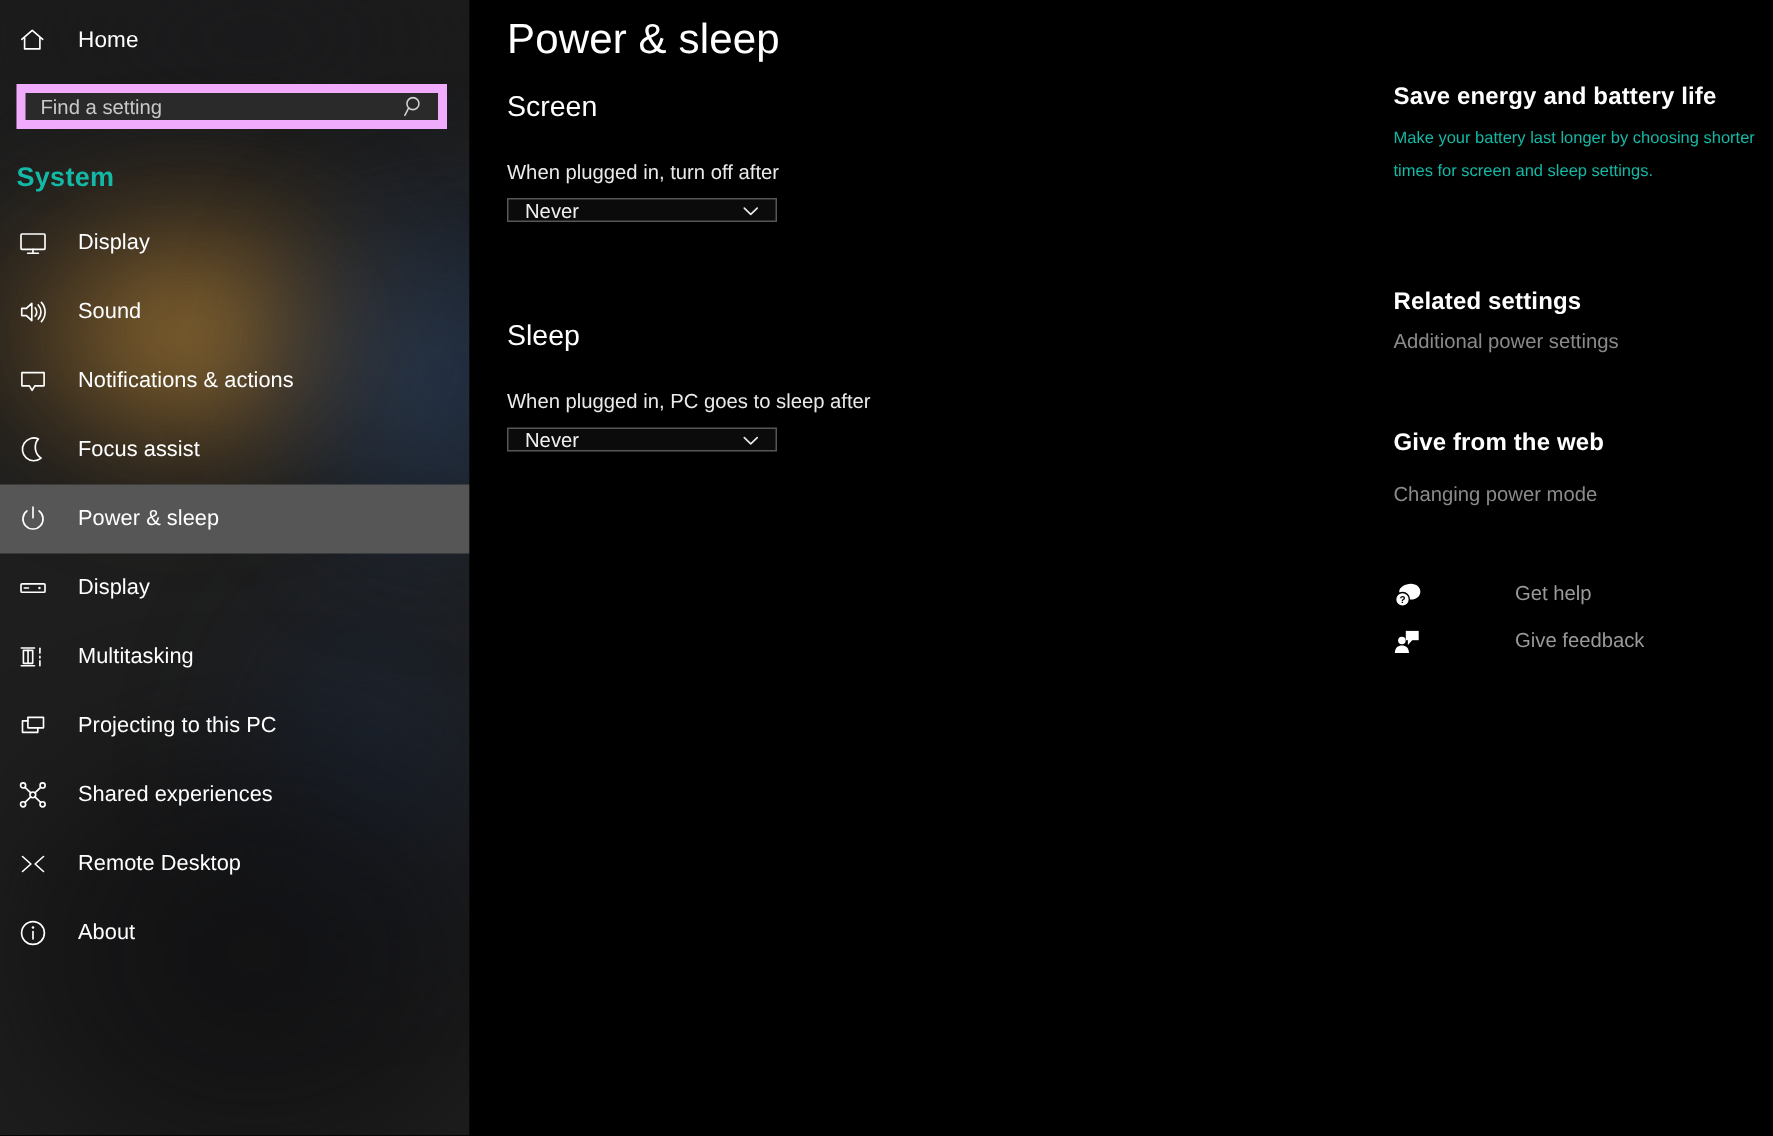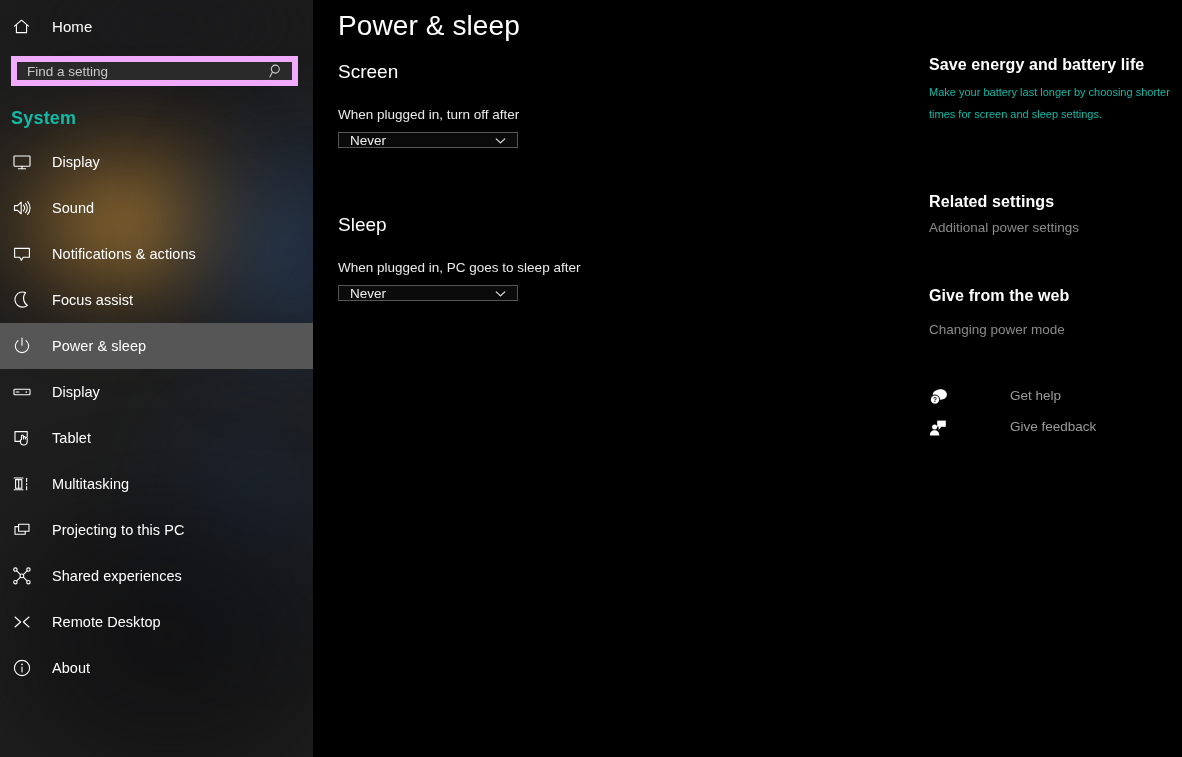--- a/index.html
+++ b/index.html
@@ -210,29 +210,20 @@
                 <rect x="2.0" y="7.2" width="16" height="5.6" rx="0.7" fill="none" stroke="#ffffff" stroke-width="1.1" stroke-linejoin="round" stroke-linecap="round"></rect>
                 <circle cx="14.3" cy="10.0" r="0.85" fill="#ffffff"></circle>
                 <line x1="4.2" y1="10.0" x2="7.0" y2="10.0" fill="none" stroke="#ffffff" stroke-width="1.1" stroke-linejoin="round" stroke-linecap="round"></line>
               </svg>
             </span>
             <span class="lbl">Display</span>
           </div>
           <div class="nav-item">
             <span class="ico">
               <svg width="20" height="20" viewBox="0 0 20 20">
-                <path d="M3.0 3.6 L15.2 3.6 L15.2 8.4 M3.0 3.6 L3.0 13.4 L8.0 13.4" fill="none" stroke="#ffffff" stroke-width="1.1" stroke-linejoin="round" stroke-linecap="round"></path>
-                <path d="M9.4 11.6 L9.4 8.0 A1.0 1.0 0 0 1 11.4 8.0 L11.4 11.0 L11.4 9.6 A0.95 0.95 0 0 1 13.3 9.6 L13.3 11.0 L13.3 10.2 A0.95 0.95 0 0 1 15.2 10.2 L15.2 13.6 A3.4 3.4 0 0 1 11.8 17.0 A3.4 3.4 0 0 1 8.4 13.6 L8.4 12.3 A0.95 0.95 0 0 1 9.4 11.6 Z" fill="none" stroke="#ffffff" stroke-width="1.1" stroke-linejoin="round" stroke-linecap="round"></path>
-              </svg>
-            </span>
-            <span class="lbl">Tablet</span>
-          </div>
-          <div class="nav-item">
-            <span class="ico">
-              <svg width="20" height="20" viewBox="0 0 20 20">
                 <line x1="2.2" y1="4.0" x2="11.0" y2="4.0" fill="none" stroke="#ffffff" stroke-width="1.1" stroke-linejoin="round" stroke-linecap="round"></line>
                 <line x1="2.2" y1="15.8" x2="11.0" y2="15.8" fill="none" stroke="#ffffff" stroke-width="1.1" stroke-linejoin="round" stroke-linecap="round"></line>
                 <rect x="3.6" y="5.6" width="6.2" height="8.6" fill="none" stroke="#ffffff" stroke-width="1.1" stroke-linejoin="round" stroke-linecap="round"></rect>
                 <line x1="6.7" y1="5.6" x2="6.7" y2="14.2" fill="none" stroke="#ffffff" stroke-width="1.1" stroke-linejoin="round" stroke-linecap="round"></line>
                 <line x1="14.6" y1="4.2" x2="14.6" y2="7.4" fill="none" stroke="#ffffff" stroke-width="1.1" stroke-linejoin="round" stroke-linecap="round"></line>
                 <line x1="14.6" y1="9.6" x2="14.6" y2="10.6" fill="none" stroke="#ffffff" stroke-width="1.1" stroke-linejoin="round" stroke-linecap="round"></line>
                 <line x1="14.6" y1="12.6" x2="14.6" y2="15.8" fill="none" stroke="#ffffff" stroke-width="1.1" stroke-linejoin="round" stroke-linecap="round"></line>
               </svg>
             </span>
             <span class="lbl">Multitasking</span>

